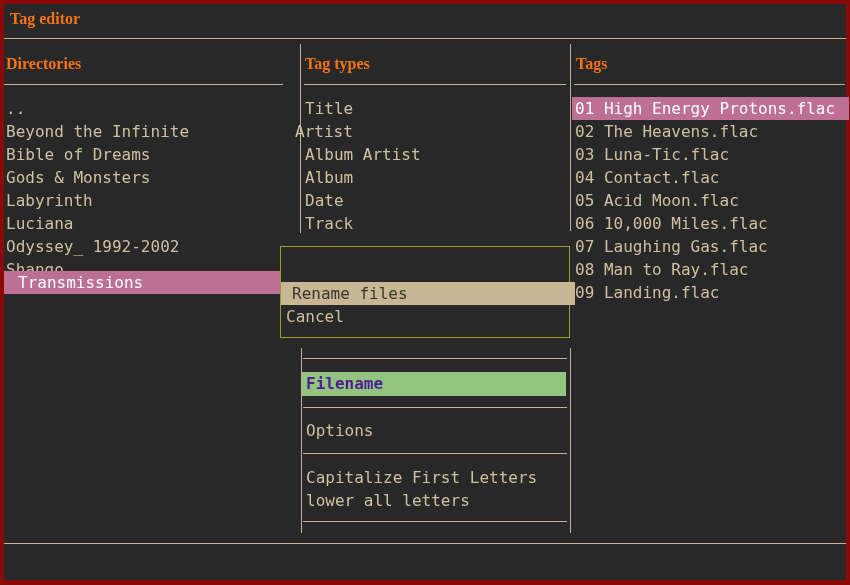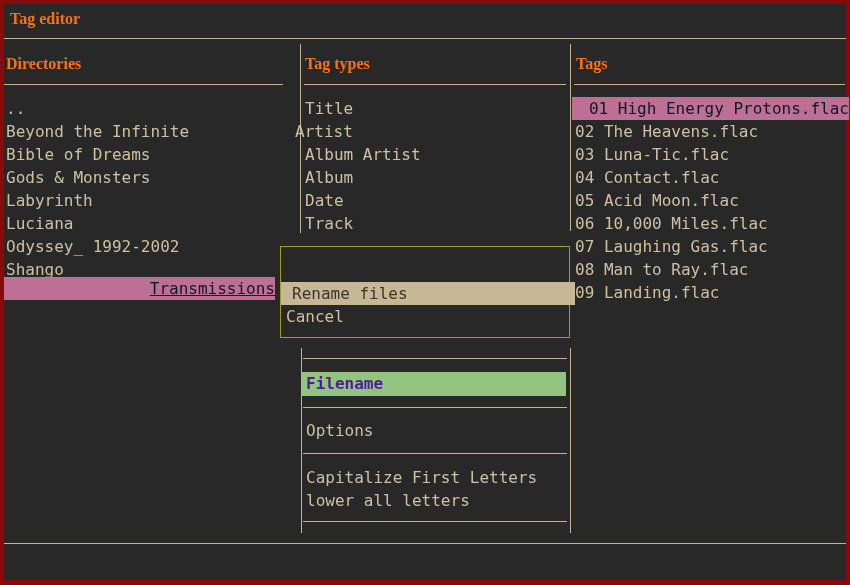--- a/index.html
+++ b/index.html
@@ -7,21 +7,21 @@
     position:relative;width:850px;height:585px;background:#8a0909;
     font-family:"DejaVu Sans Mono","Liberation Mono",monospace;
     font-size:16px;color:#cfc0a0;overflow:hidden;
   }
   .inner{position:absolute;left:4px;top:4px;right:4px;bottom:5px;background:#282828;}
   .abs{position:absolute;white-space:pre;}
   .row{position:absolute;height:23px;line-height:23px;white-space:pre;}
   .hline{position:absolute;height:1px;background:#c4b295;}
   .vline{position:absolute;width:1px;background:#c4b295;}
   .hdr{font-weight:bold;color:#f97316;font-family:Liberation Serif, serif;}
-  .sel-pink{background:#bd7094;color:#0f172a;text-align:right;}
+  .sel-pink{background:#bd7094;color:#ffffff;}
   .sel-tan{background:#c7b795;color:#3a352b;}
   .sel-green{background:#93c47f;color:#4c1d95;font-weight:bold;}
   .popup{
     position:absolute;left:280px;top:246px;width:290px;height:92px;
     background:#282828;border:1px solid #9d9d2c;box-sizing:border-box;z-index:5;
   }
   .panel2{position:absolute;z-index:4;}
 </style>
 </head>
 <body>
@@ -44,21 +44,21 @@
   <div class="vline" style="left:570px;top:44px;height:187px;"></div>
 
   <div class="row" style="left:6px;top:97px;">..</div>
   <div class="row" style="left:6px;top:120px;">Beyond the Infinite</div>
   <div class="row" style="left:6px;top:143px;">Bible of Dreams</div>
   <div class="row" style="left:6px;top:166px;">Gods &amp; Monsters</div>
   <div class="row" style="left:6px;top:189px;">Labyrinth</div>
   <div class="row" style="left:6px;top:212px;">Luciana</div>
   <div class="row" style="left:6px;top:235px;">Odyssey_ 1992-2002</div>
   <div class="row" style="left:6px;top:258px;">Shango</div>
-  <div class="row sel-pink" style="left:4px;top:277px;width:271px;padding-left:0;text-decoration:underline;">Transmissions</div>
+  <div class="row sel-pink" style="left:4px;top:271px;width:271px;padding-left:14px;">Transmissions</div>
 
   <div class="row" style="left:305px;top:97px;">Title</div>
   <div class="row" style="left:295px;top:120px;">Artist</div>
   <div class="row" style="left:305px;top:143px;">Album Artist</div>
   <div class="row" style="left:305px;top:166px;">Album</div>
   <div class="row" style="left:305px;top:189px;">Date</div>
   <div class="row" style="left:305px;top:212px;">Track</div>
 
   <div class="row sel-pink" style="left:572px;top:97px;width:274px;padding-left:3px;">01 High Energy Protons.flac</div>
   <div class="row" style="left:575px;top:120px;">02 The Heavens.flac</div>

